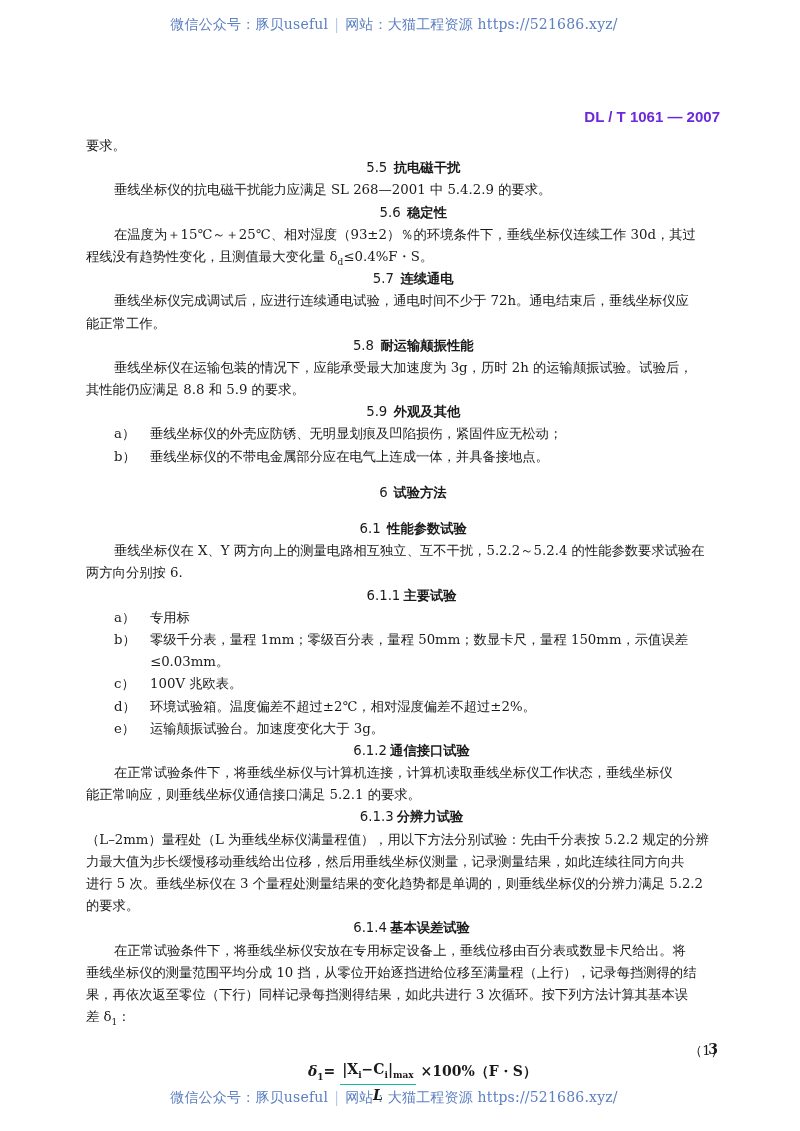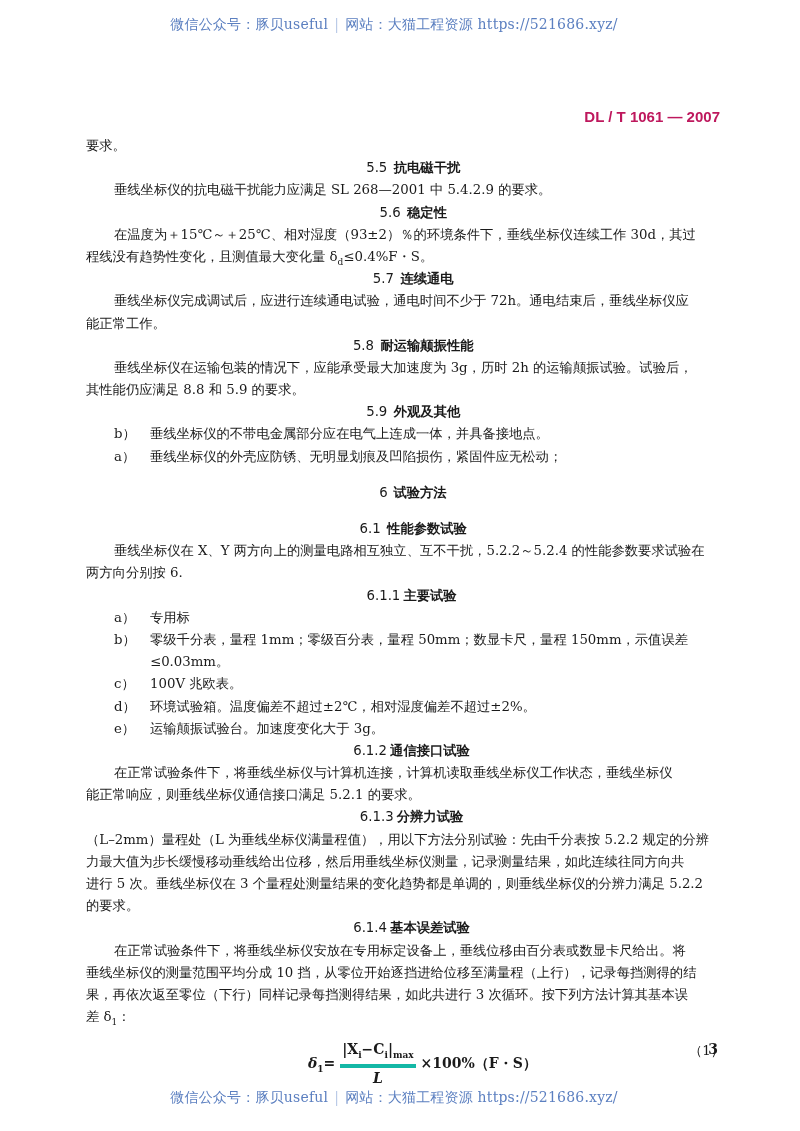--- a/index.html
+++ b/index.html
@@ -12,42 +12,42 @@
       position: absolute; left: 0; width: 788px; text-align: center;
       font-family: "DejaVu Serif", "Liberation Serif", serif;
       font-size: 14px; color: #5b7fc0; letter-spacing: 0.2px;
     }
     .watermark .sep { color: #b8c8e6; margin: 0 6px; }
     .wm-top { top: 16px; }
     .wm-bottom { top: 1089px; }
     .std-code {
       position: absolute; top: 108px; right: 80px;
       font-family: "Liberation Sans", "DejaVu Sans", sans-serif;
-      font-size: 15px; font-weight: bold; color: #be185d;
+      font-size: 15px; font-weight: bold; color: #6d28d9;
     }
     .content {
       position: absolute; left: 86px; top: 135px; width: 648px;
       font-size: 13.3px; line-height: 22px;
     }
     .line { white-space: nowrap; height: 22.2px; }
     .h { font-family: "DejaVu Sans", "Liberation Sans", sans-serif; font-weight: bold; text-align: center; }
     .h .num { display: inline-block; min-width: 34px; font-weight: normal; }
     .h3 .num { min-width: 40px; }
     .h1 .num { min-width: 20px; }
     .indent { padding-left: 28px; }
     .item { padding-left: 28px; }
     .item .mark { display: inline-block; width: 36px; }
     .item-cont { padding-left: 64px; }
     .gap { height: 14px; }
     .formula {
       position: relative; height: 44px; margin-top: 2px;
     }
     .formula .expr { position: absolute; left: 222px; top: 10px; font-size: 14px; font-weight: bold; }
     .frac { display: inline-block; vertical-align: middle; text-align: center; }
-    .frac .num-part { border-bottom: 4px solid #14b8a6; padding: 0 2px; line-height: 18px; }
+    .frac .num-part { border-bottom: 1px solid #14b8a6; padding: 0 2px; line-height: 18px; margin-top: 20px; }
     .frac .den-part { line-height: 20px; font-style: italic; }
     .formula .eqno { position: absolute; right: 10px; top: 10px; }
     .pagenum { position: absolute; top: 1041px; right: 82px; font-size: 14px; font-weight: bold; }
     i.v { font-style: italic; }
     sub { font-size: 9px; }
   </style>
 </head>
 <body>
 
 <div class="watermark wm-top">
@@ -68,22 +68,22 @@
 
   <div class="line h"><span class="num">5.7</span><span>连续通电</span></div>
   <div class="line indent">垂线坐标仪完成调试后，应进行连续通电试验，通电时间不少于 72h。通电结束后，垂线坐标仪应</div>
   <div class="line">能正常工作。</div>
 
   <div class="line h"><span class="num">5.8</span><span>耐运输颠振性能</span></div>
   <div class="line indent">垂线坐标仪在运输包装的情况下，应能承受最大加速度为 3g，历时 2h 的运输颠振试验。试验后，</div>
   <div class="line">其性能仍应满足 8.8 和 5.9 的要求。</div>
 
   <div class="line h"><span class="num">5.9</span><span>外观及其他</span></div>
+  <div class="line item"><span class="mark">a）</span><span>垂线坐标仪的外壳应防锈、无明显划痕及凹陷损伤，紧固件应无松动；</span></div>
   <div class="line item"><span class="mark">b）</span><span>垂线坐标仪的不带电金属部分应在电气上连成一体，并具备接地点。</span></div>
-  <div class="line item"><span class="mark">a）</span><span>垂线坐标仪的外壳应防锈、无明显划痕及凹陷损伤，紧固件应无松动；</span></div>
 
   <div class="gap"></div>
   <div class="line h h1"><span class="num">6</span><span>试验方法</span></div>
   <div class="gap"></div>
 
   <div class="line h"><span class="num">6.1</span><span>性能参数试验</span></div>
   <div class="line indent">垂线坐标仪在 X、Y 两方向上的测量电路相互独立、互不干扰，5.2.2～5.2.4 的性能参数要求试验在</div>
   <div class="line">两方向分别按 6.</div>
 
   <div class="line h h3"><span class="num">6.1.1</span><span>主要试验</span></div>

